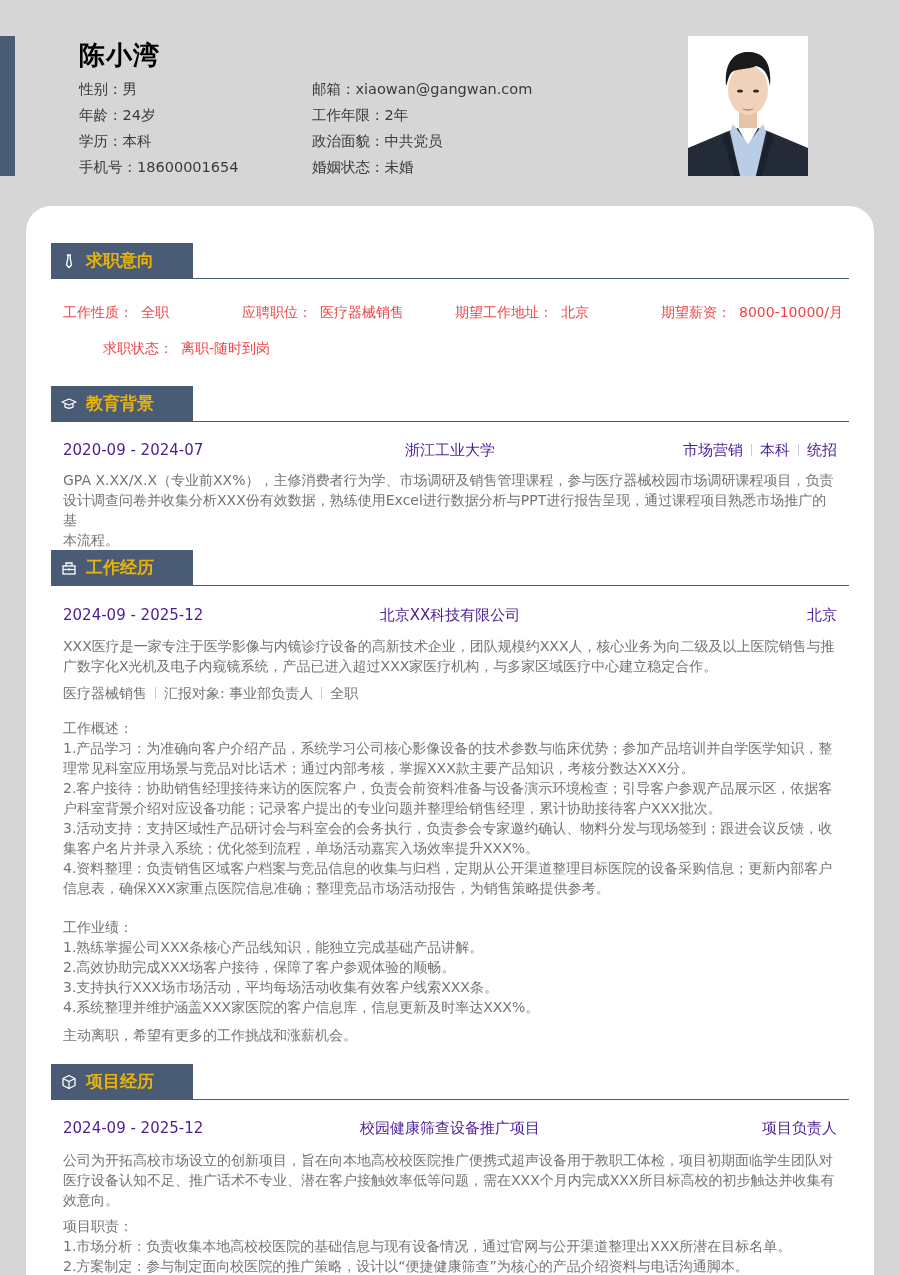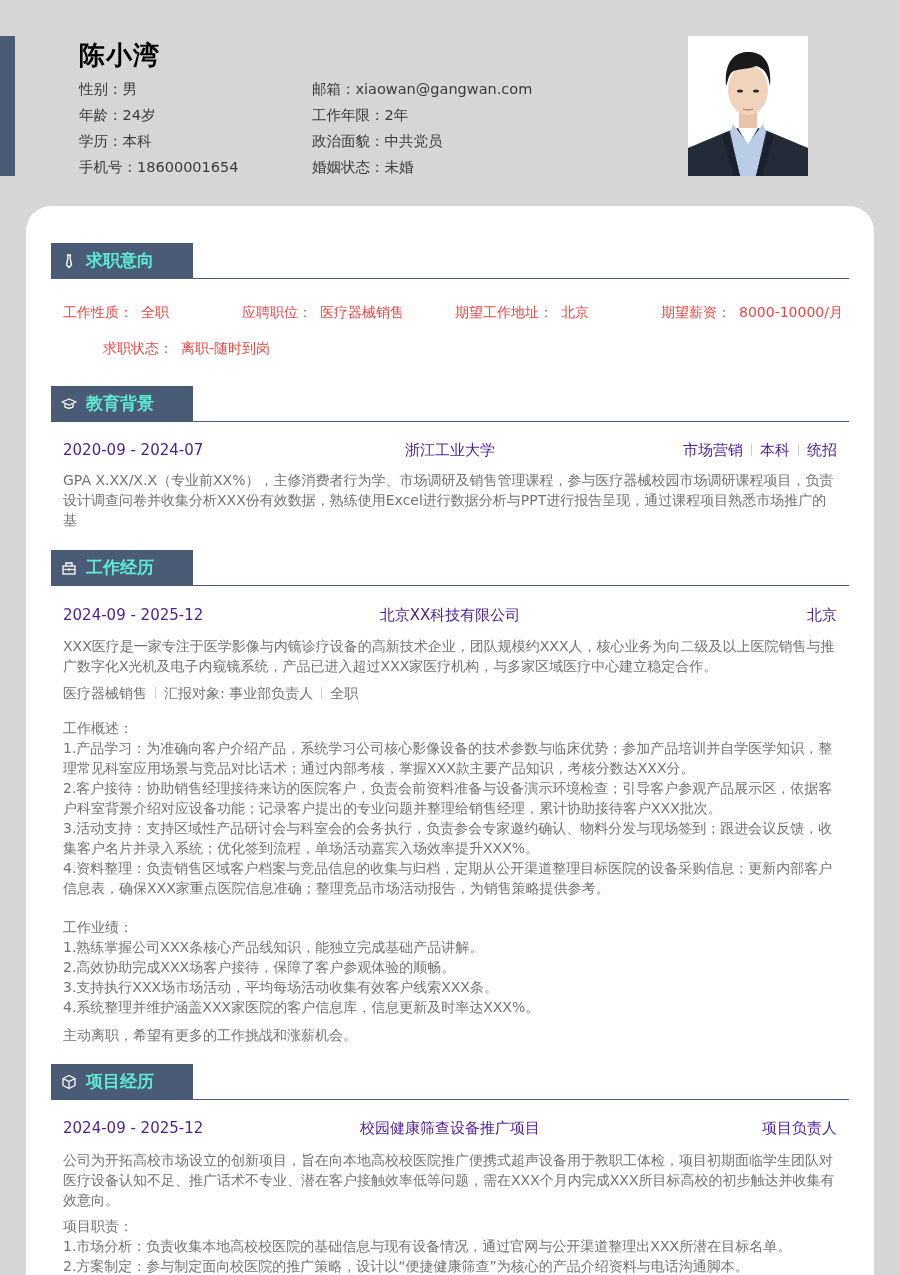--- a/index.html
+++ b/index.html
@@ -20,21 +20,21 @@
     position:absolute; left:688px; top:36px; width:120px; height:140px;
     background:#fff; overflow:hidden;
   }
   .card {
     position:absolute; left:26px; top:206px; width:848px; height:1120px;
     background:#fff; border-radius:25px 25px 0 0;
   }
   .section-head { position:absolute; left:25px; width:798px; height:35px; border-bottom:1.5px solid #4a5b75; }
   .section-head .tab {
     position:absolute; left:0; top:0; width:142px; height:35px; background:#4a5b75;
-    color:#5eead4; font-weight:bold; font-size:17px; line-height:35px;
+    color:#eab308; font-weight:bold; font-size:17px; line-height:35px;
     display:flex; align-items:center;
   }
   .section-head .tab .ico { width:16px; height:16px; margin-left:10px; margin-right:9px; display:inline-flex; }
   .section-head .tab svg { width:16px; height:16px; }
   .txt { position:absolute; left:37px; width:775px; font-size:14px; line-height:20px; color:#737373; }
   .row3 { position:absolute; left:37px; width:774px; height:20px; font-size:15px; line-height:20px; color:#4c1d95; }
   .row3 .l { position:absolute; left:0; }
   .row3 .c { position:absolute; left:0; width:774px; text-align:center; }
   .row3 .r { position:absolute; right:0; }
   .sep { display:inline-block; width:1px; height:12px; background:#ccc; margin:0 8px; vertical-align:-1px; }
@@ -114,20 +114,21 @@
     </div>
   </div>
   <div class="row3" style="top:234px;">
     <span class="l">2020-09 - 2024-07</span>
     <span class="c">浙江工业大学</span>
     <span class="r"><span>市场营销</span><span class="sep"></span><span>本科</span><span class="sep"></span><span>统招</span></span>
   </div>
   <div class="txt" style="top:264px;">
     <div>GPA X.XX/X.X（专业前XX%），主修消费者行为学、市场调研及销售管理课程，参与医疗器械校园市场调研课程项目，负责</div>
     <div>设计调查问卷并收集分析XXX份有效数据，熟练使用Excel进行数据分析与PPT进行报告呈现，通过课程项目熟悉市场推广的基</div>
+    <div>本流程。</div>
   </div>
 
   <div class="section-head" style="top:344px;">
     <div class="tab">
       <span class="ico">
         <svg viewBox="0 0 16 16">
             <rect x="2" y="6" width="12" height="8" fill="none" stroke="#fff" stroke-width="1.3"></rect>
             <path d="M5 6 L5 3 L11 3 L11 6" fill="none" stroke="#fff" stroke-width="1.3"></path>
             <path d="M2 9.5 L14 9.5" stroke="#fff" stroke-width="1.2"></path>
             <rect x="7" y="8.5" width="2" height="2" fill="#fff"></rect>

